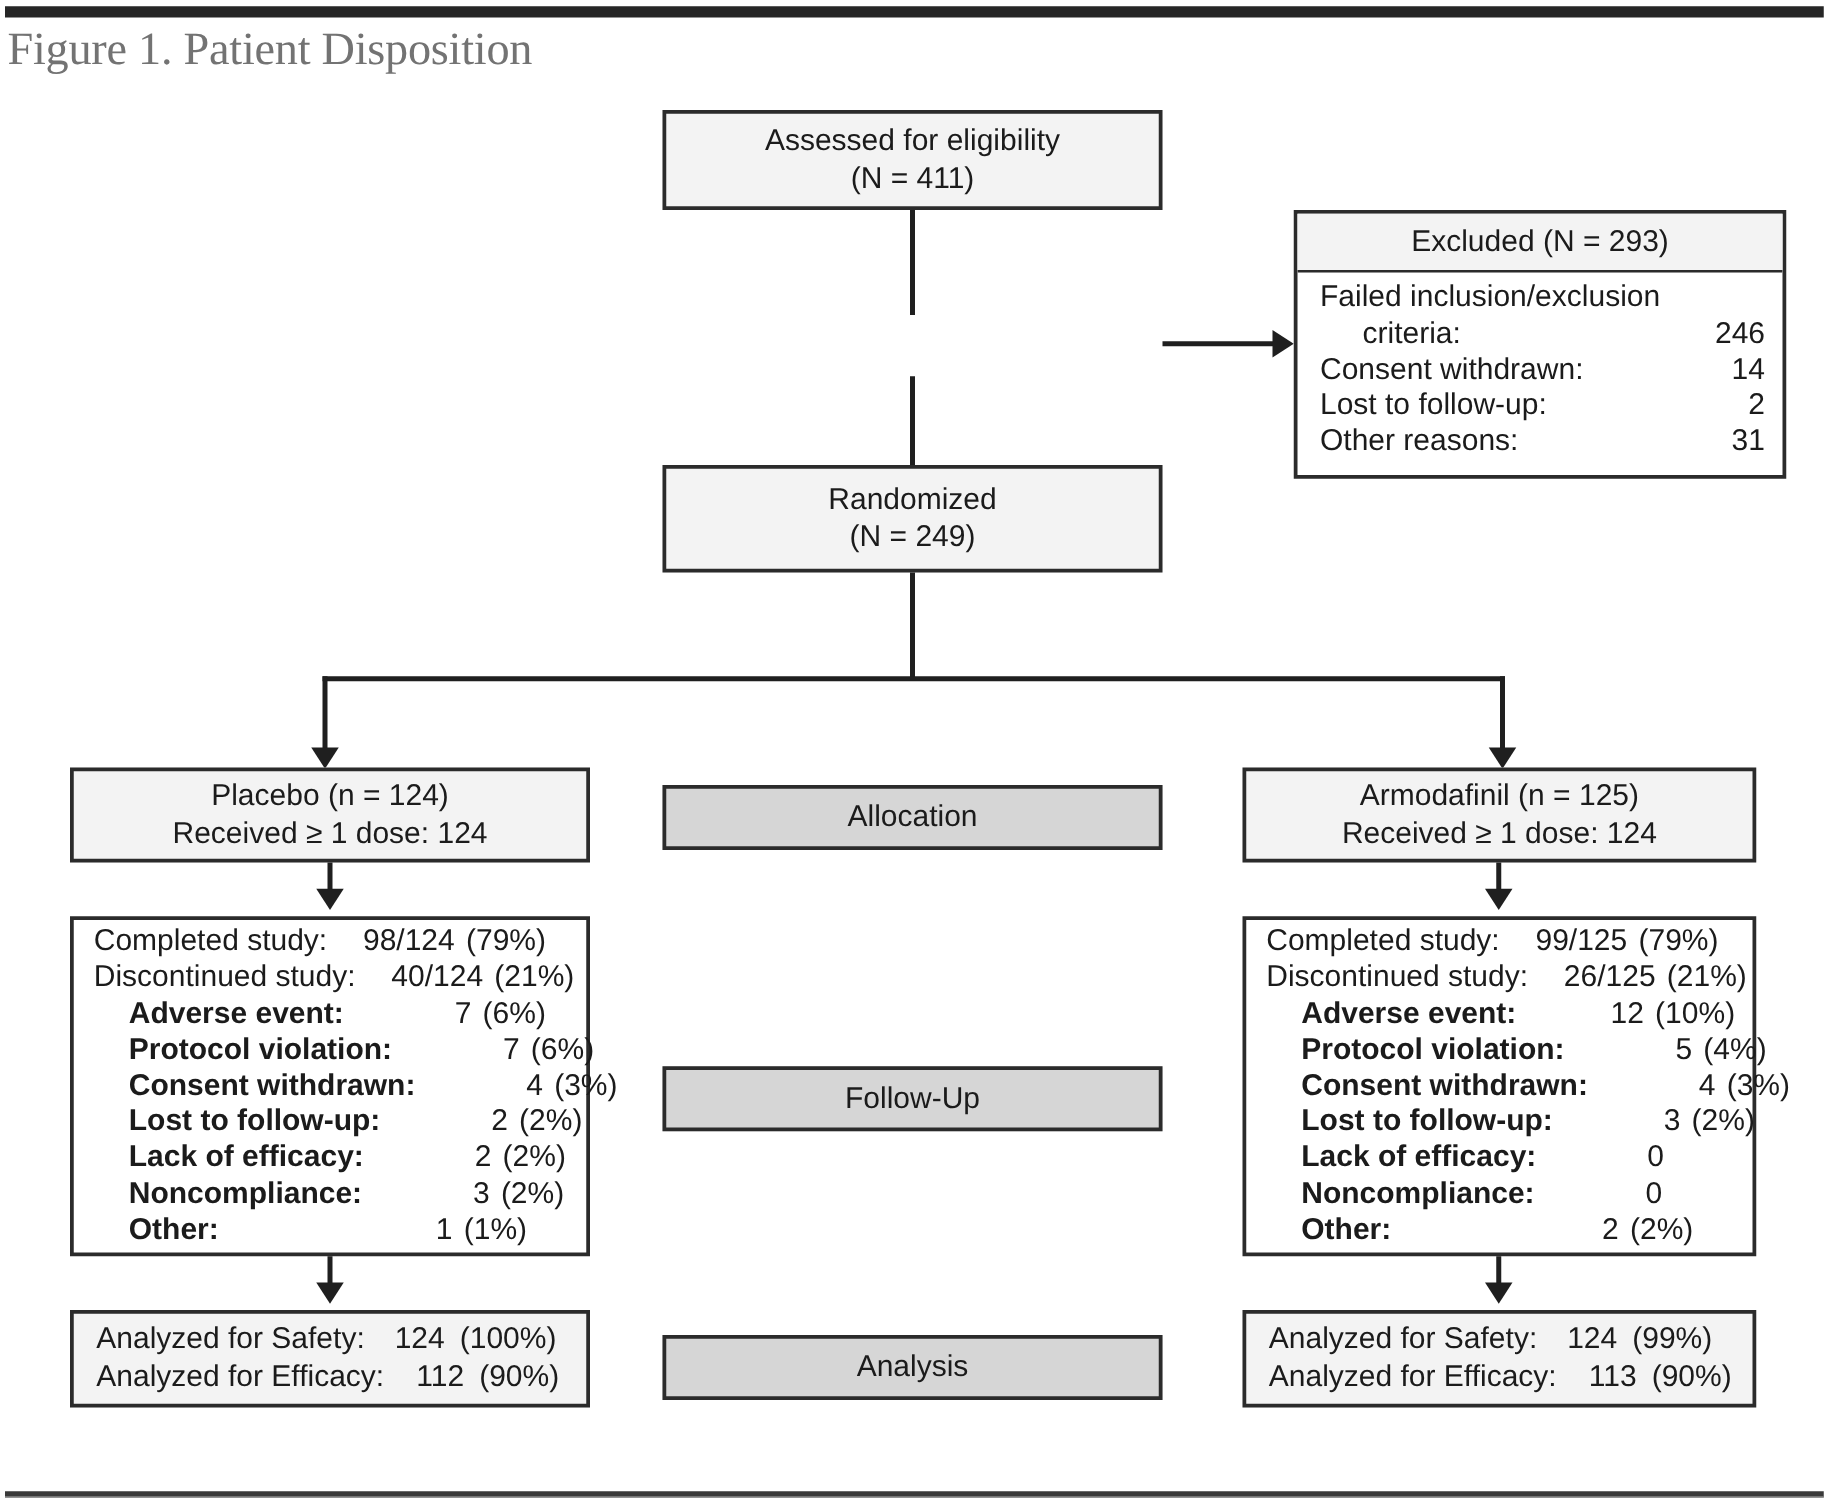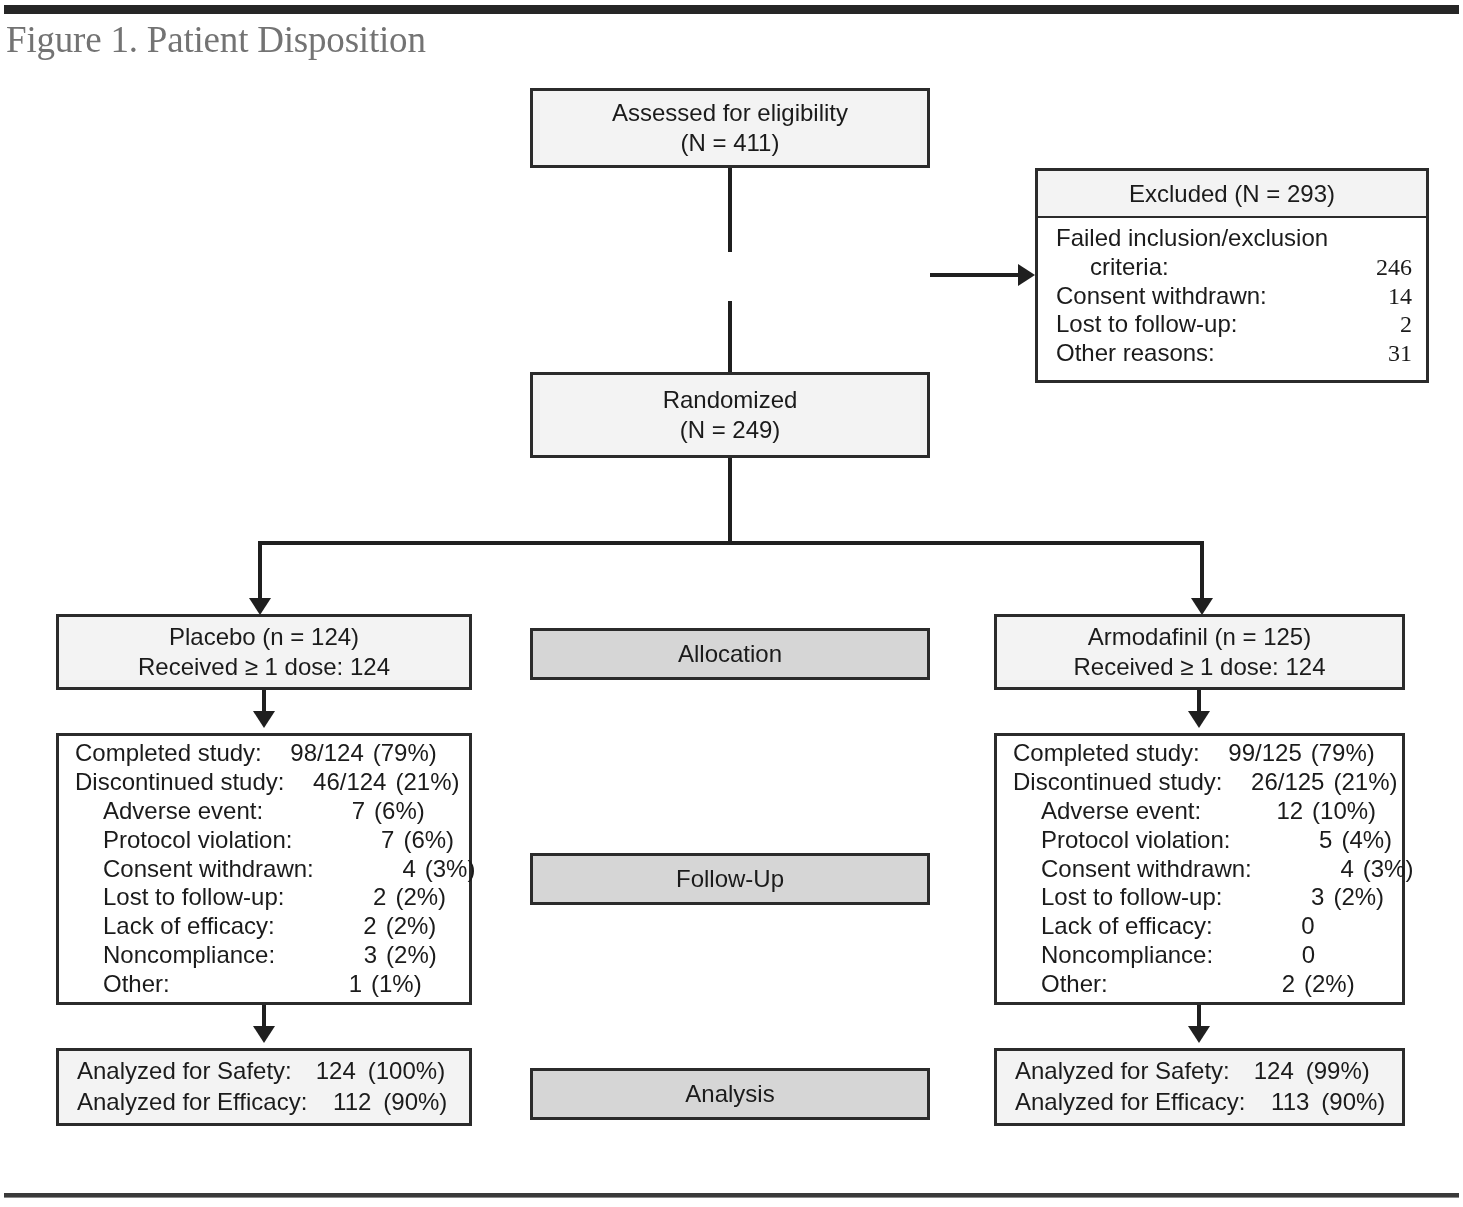--- a/index.html
+++ b/index.html
@@ -93,21 +93,21 @@
     font-size: 24px;
     line-height: 1.20;
   }
   .excl-row {
     display: flex;
     justify-content: space-between;
     align-items: baseline;
     white-space: nowrap;
   }
   .excl-row .lbl { }
-  .excl-row .val { text-align: left; font-family: Liberation Serif, serif; }
+  .excl-row .val { text-align: left; }
   .excl-row.indent .lbl { padding-left: 34px; }
 
   
   .stats {
     box-sizing: border-box;
     padding: 8px 16px 8px 16px;
     font-size: 24px;
     line-height: 1.205;
     width: 100%;
   }
@@ -122,21 +122,21 @@
     flex: 0 0 auto;
     text-align: right;
     width: 102px;
   }
   .srow .pct {
     flex: 0 0 auto;
     text-align: left;
     width: 82px;
     padding-left: 9px;
   }
-  .srow.indent .lbl { padding-left: 28px; }
+  .srow.indent .lbl { padding-left: 28px; font-weight: bold; }
 
   .two-col {
     box-sizing: border-box;
     padding: 10px 28px 10px 18px;
     font-size: 24px;
     line-height: 1.28;
     width: 100%;
   }
   .two-col .srow .num { width: 64px; }
   .two-col .srow .pct { width: 92px; padding-left: 12px; }
@@ -247,21 +247,21 @@
     <div class="stats">
       <div class="srow">
         <span class="lbl">Completed study:</span>
         <span class="spacer"></span>
         <span class="num">98/124</span>
         <span class="pct">(79%)</span>
       </div>
       <div class="srow">
         <span class="lbl">Discontinued study:</span>
         <span class="spacer"></span>
-        <span class="num">46/124</span>
+        <span class="num">40/124</span>
         <span class="pct">(21%)</span>
       </div>
       <div class="srow indent">
         <span class="lbl">Adverse event:</span>
         <span class="spacer"></span>
         <span class="num">7</span>
         <span class="pct">(6%)</span>
       </div>
       <div class="srow indent">
         <span class="lbl">Protocol violation:</span>

